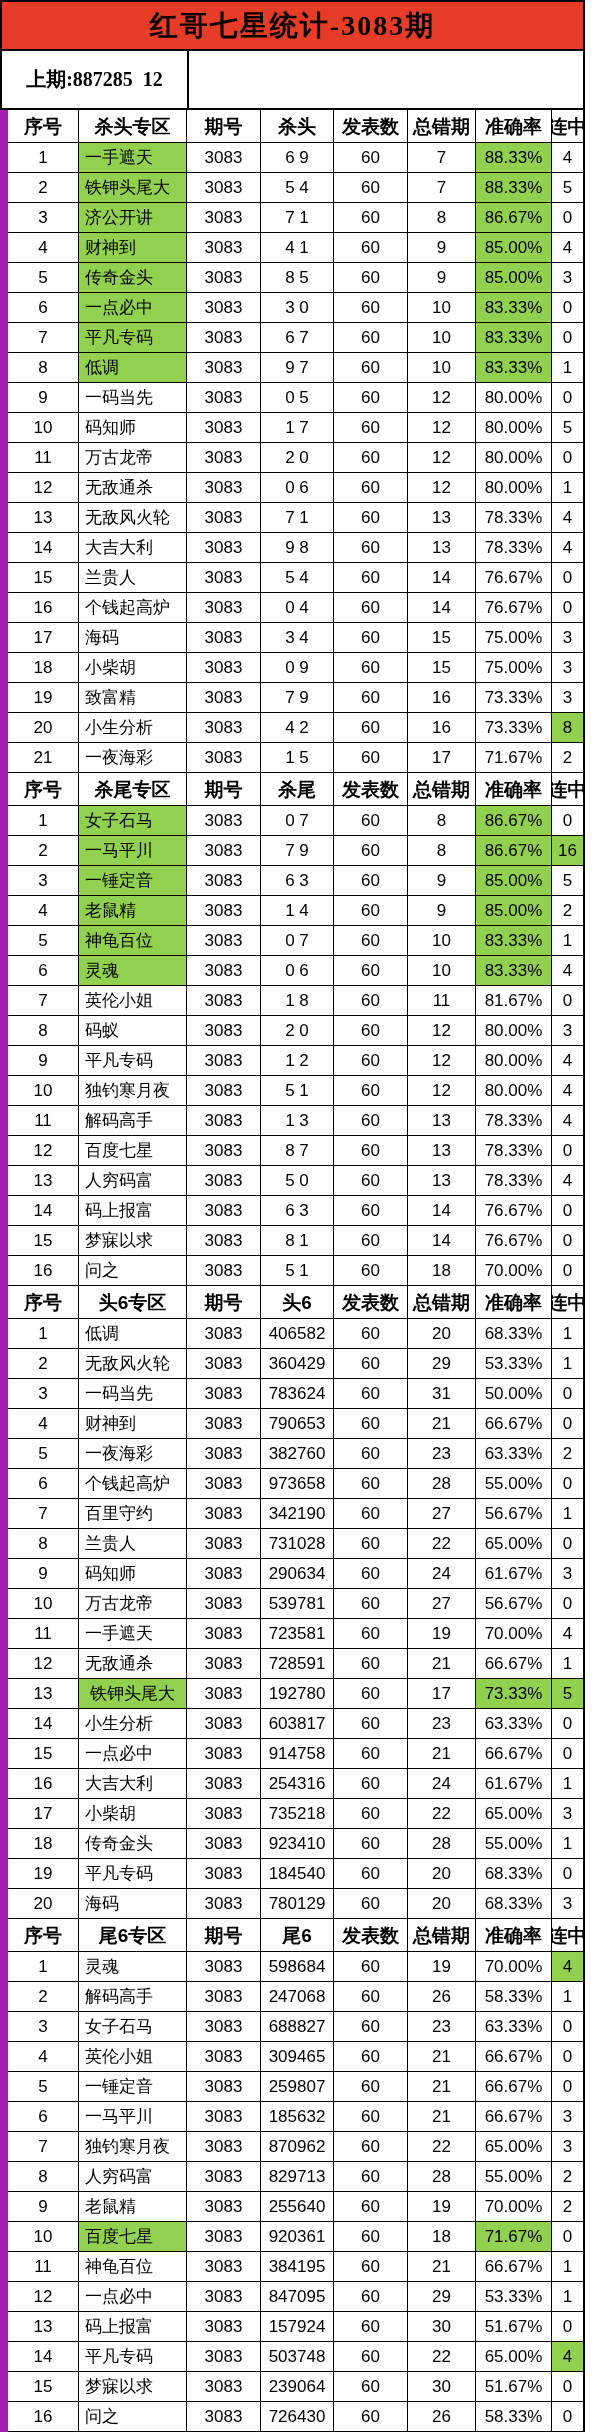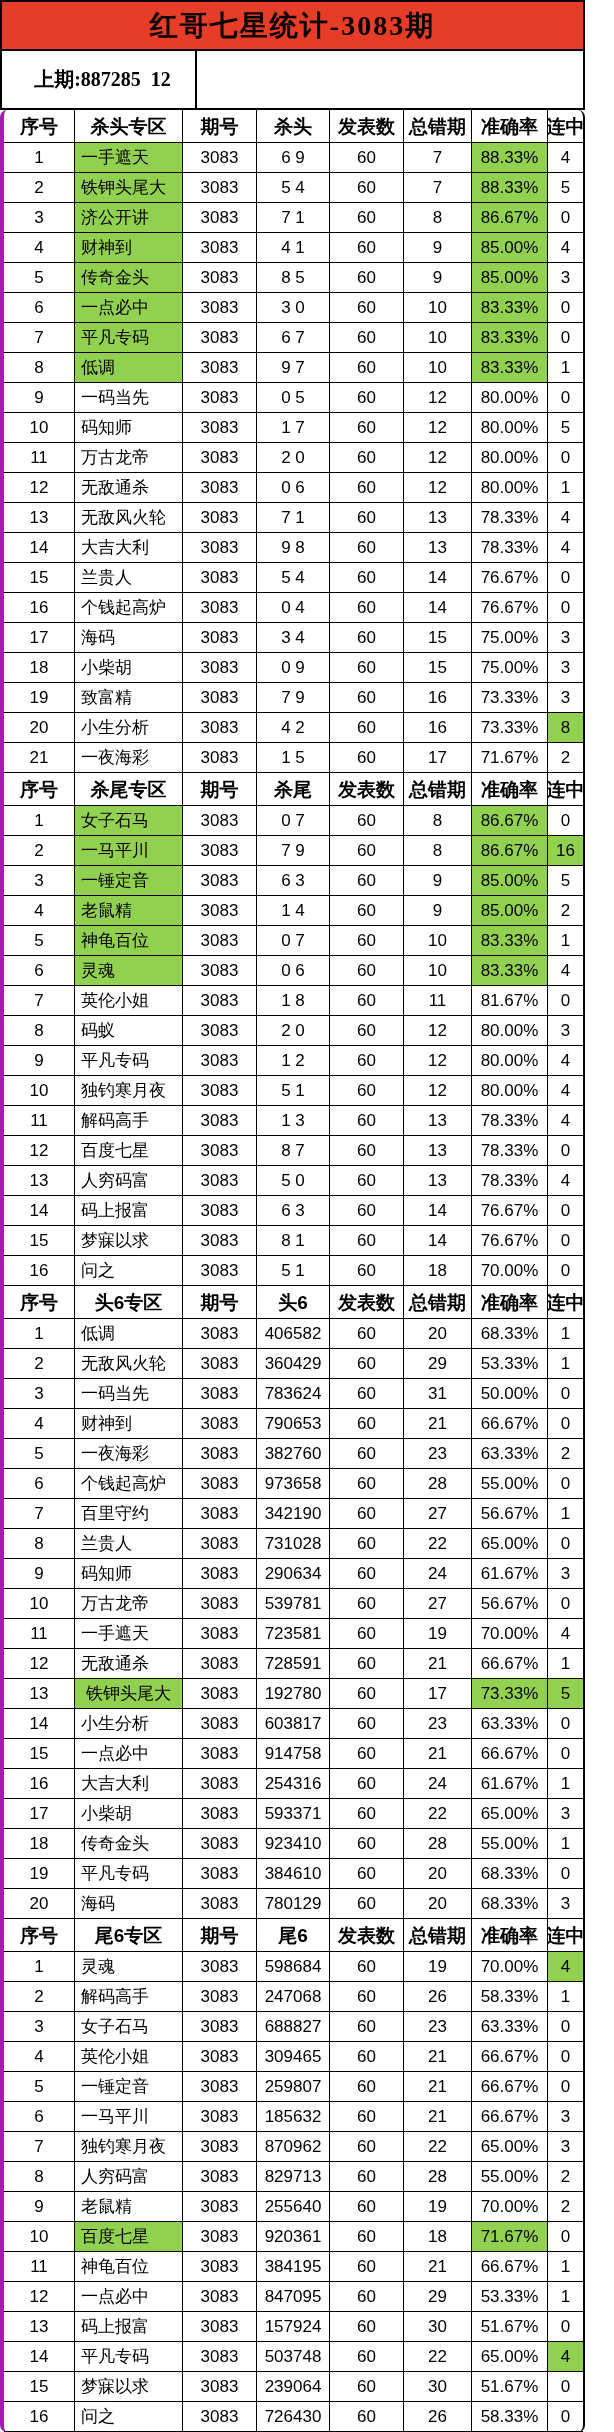--- a/index.html
+++ b/index.html
@@ -13,29 +13,29 @@
     display:flex;align-items:center;justify-content:center;
     font-family:"Liberation Serif",serif;font-weight:bold;font-size:28px;letter-spacing:2px;
   }
   .subbar{
     height:59px;box-sizing:border-box;display:flex;
     border-left:2px solid #000;border-right:2px solid #000;border-bottom:2px solid #000;
   }
   .sub-left{
     width:187px;box-sizing:border-box;border-right:2px solid #000;background:#fff;
     display:flex;align-items:center;justify-content:center;
-    font-family:"Liberation Serif",serif;font-weight:bold;font-size:20px;white-space:pre;margin-left:8px;
+    font-family:"Liberation Serif",serif;font-weight:bold;font-size:20px;white-space:pre;
   }
   .sub-right{
     flex:1;background:var(--blue,#c5d9f1);
     display:flex;align-items:center;justify-content:center;
     font-family:"Liberation Serif",serif;font-weight:bold;font-size:27px;letter-spacing:5px;
   }
   .sections{
-    box-sizing:border-box;border-left:4px solid #a21caf;border-right:2px solid #000;border-radius:7px;
+    box-sizing:border-box;border-left:8px solid #a21caf;border-right:2px solid #000;
   }
   .row{
     display:grid;
     grid-template-columns:71px 108px 74px 73px 74px 68px 76px 1fr;
     height:30px;
   }
   .row.hdr{height:33px;}
   .cell{
     box-sizing:border-box;border-right:1px solid #000;border-bottom:1px solid #000;
     display:flex;align-items:center;justify-content:center;
@@ -619,41 +619,41 @@
           <div class="cell">254316</div>
           <div class="cell">60</div>
           <div class="cell">24</div>
           <div class="cell">61.67%</div>
           <div class="cell">1</div>
         </div>
         <div class="row">
           <div class="cell">17</div>
           <div class="cell name">小柴胡</div>
           <div class="cell">3083</div>
-          <div class="cell">593371</div>
+          <div class="cell">735218</div>
           <div class="cell">60</div>
           <div class="cell">22</div>
           <div class="cell">65.00%</div>
           <div class="cell">3</div>
         </div>
         <div class="row">
           <div class="cell">18</div>
           <div class="cell name">传奇金头</div>
           <div class="cell">3083</div>
           <div class="cell">923410</div>
           <div class="cell">60</div>
           <div class="cell">28</div>
           <div class="cell">55.00%</div>
           <div class="cell">1</div>
         </div>
         <div class="row">
           <div class="cell">19</div>
           <div class="cell name">平凡专码</div>
           <div class="cell">3083</div>
-          <div class="cell">384610</div>
+          <div class="cell">184540</div>
           <div class="cell">60</div>
           <div class="cell">20</div>
           <div class="cell">68.33%</div>
           <div class="cell">0</div>
         </div>
         <div class="row">
           <div class="cell">20</div>
           <div class="cell name">海码</div>
           <div class="cell">3083</div>
           <div class="cell">780129</div>

